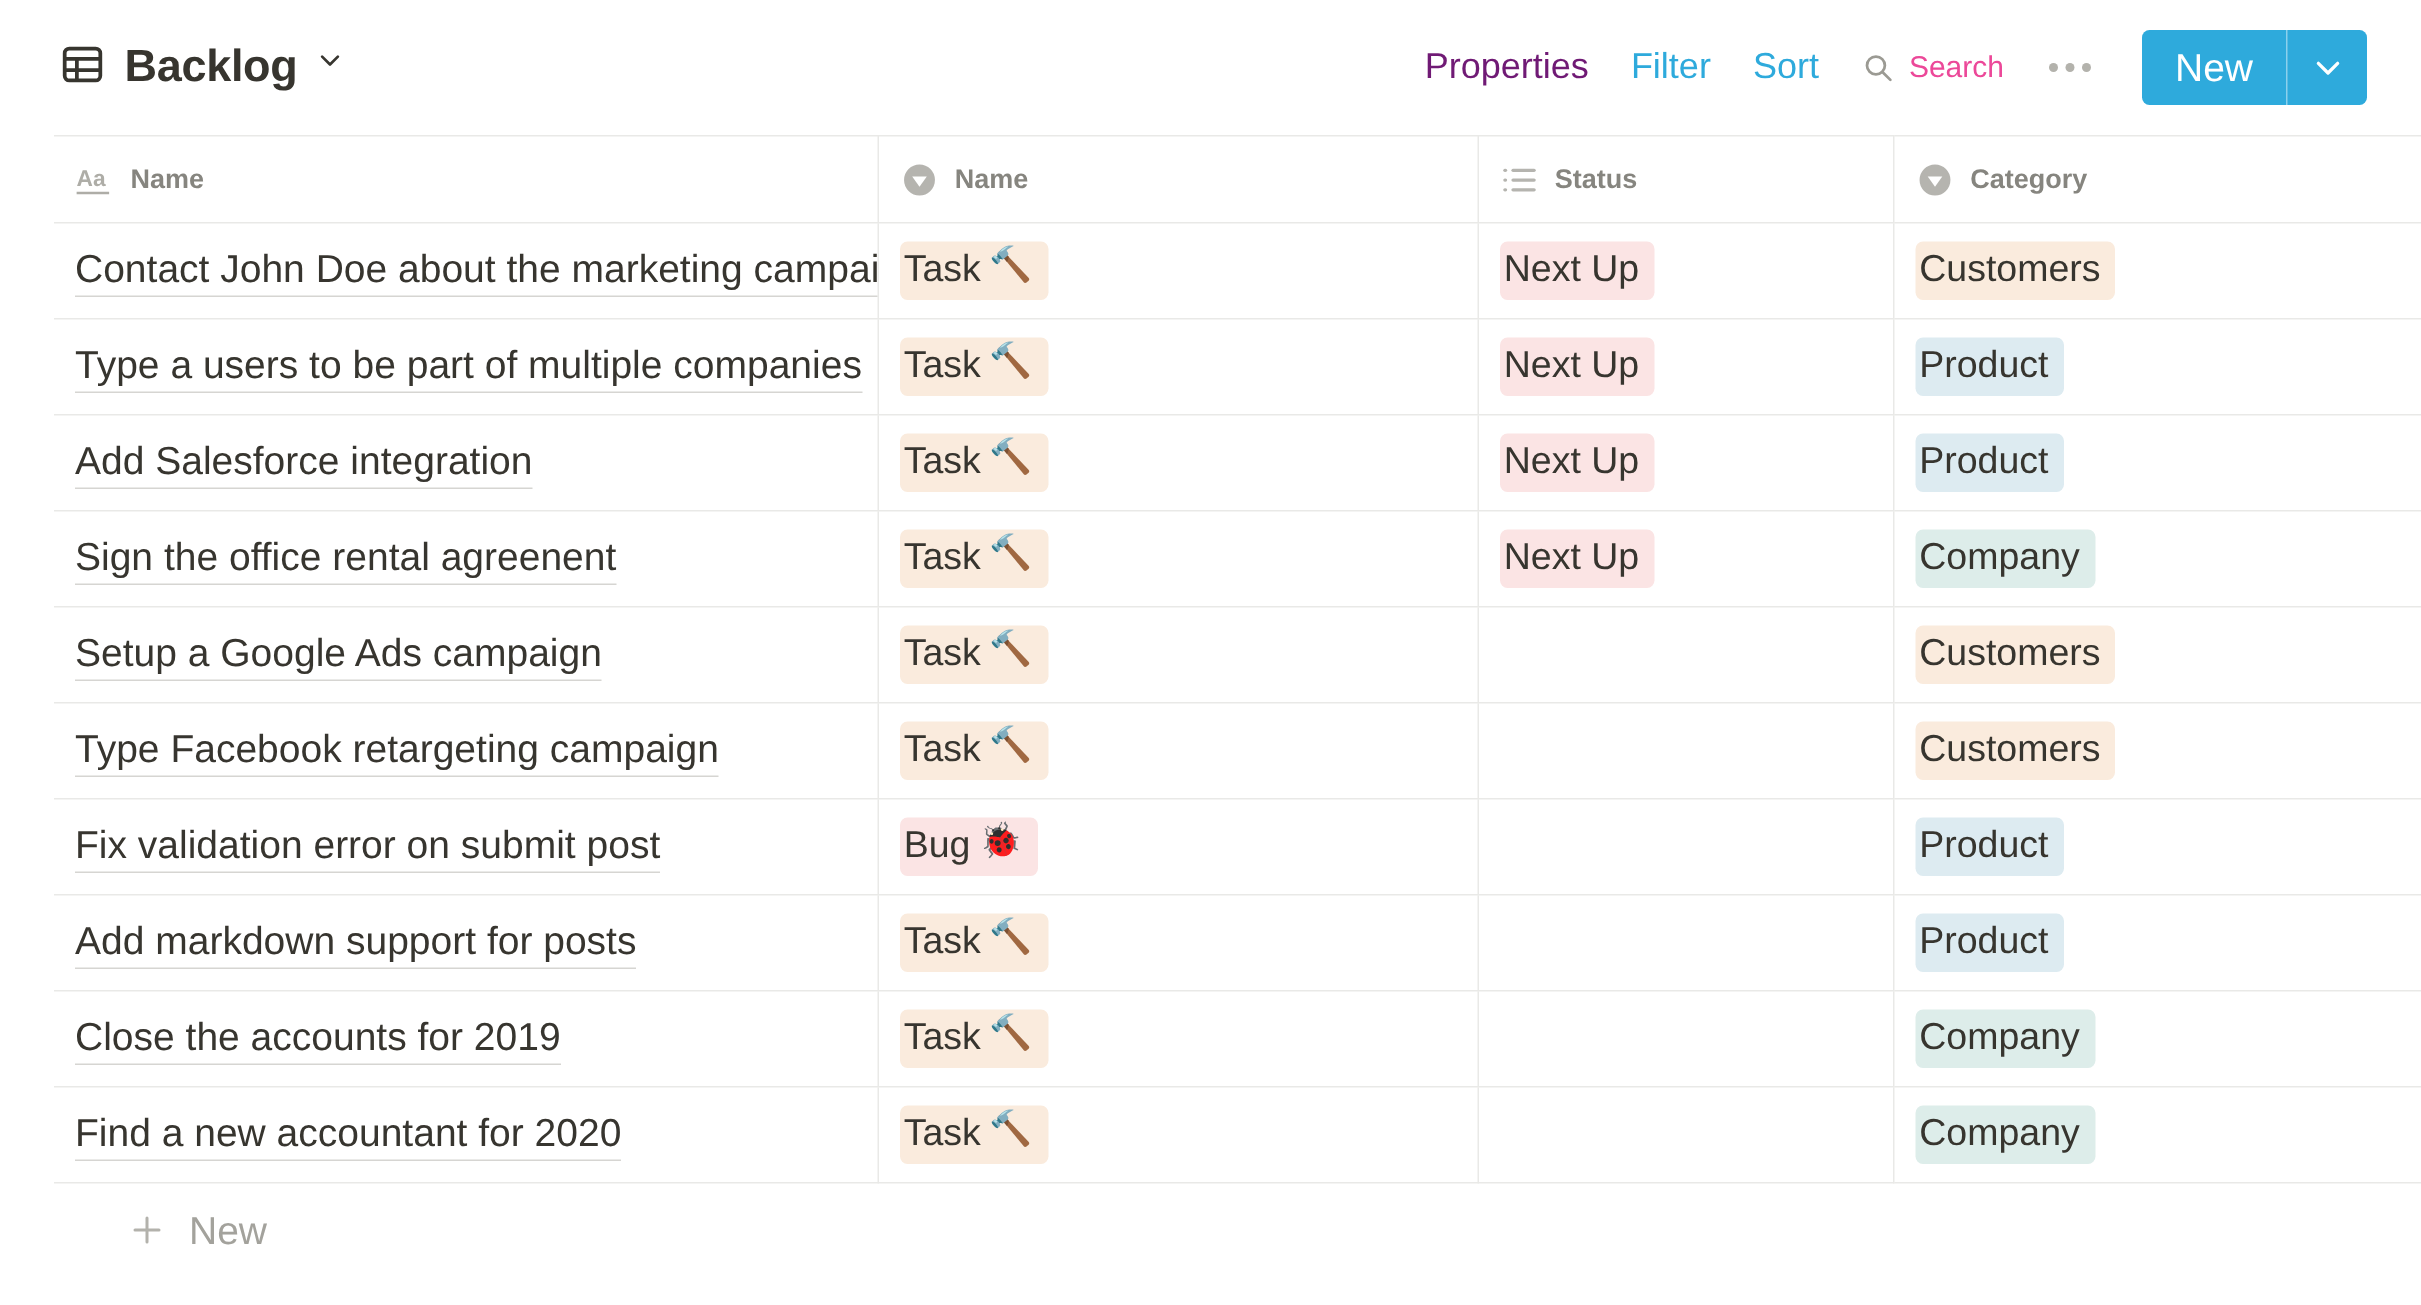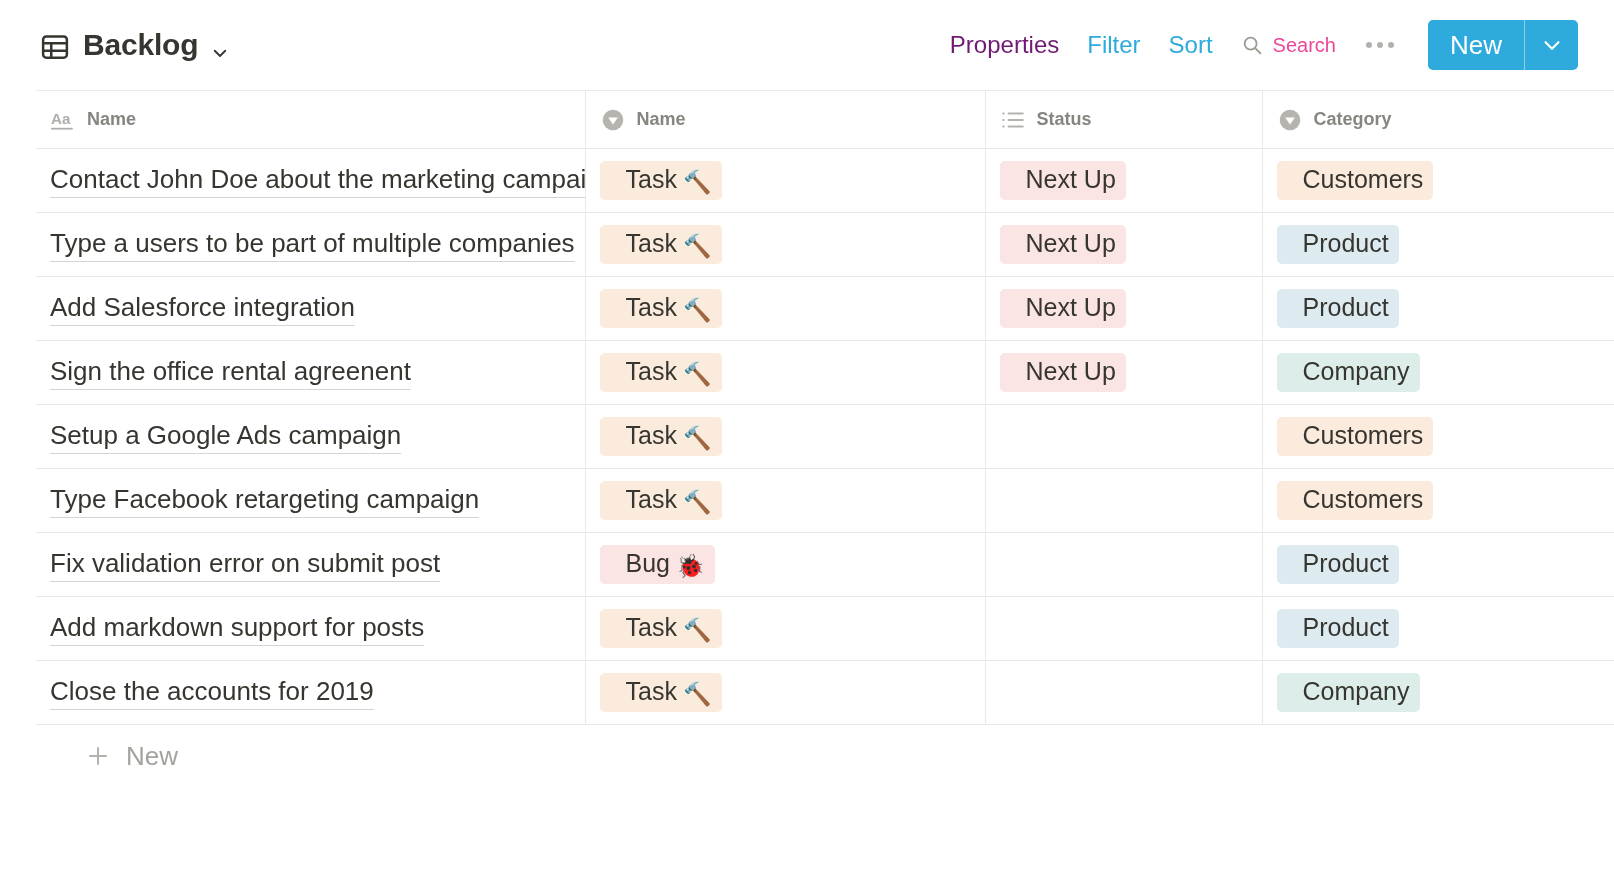--- a/index.html
+++ b/index.html
@@ -16,21 +16,21 @@
   .topbar {
     position: relative;
     height: 90px;
     display: flex;
     align-items: center;
     padding: 0 36px 0 40px;
   }
 
   .view-title-group {
     display: flex;
-    align-items: flex-end;
+    align-items: flex-start;
     gap: 13px;
     cursor: pointer;
   }
 
   .table-icon { width: 30px; height: 30px; display: block; }
 
   .view-title {
     font-size: 30px;
     font-weight: 700;
     color: #37352f;
@@ -153,24 +153,24 @@
     color: #37352f;
     border-bottom: 1px solid #d6d5d2;
     display: inline-block;
     line-height: 1.25;
     padding-bottom: 2px;
     cursor: pointer;
   }
 
   .tag {
     display: inline-flex;
-    align-items: flex-end;
+    align-items: flex-start;
     gap: 6px;
     border-radius: 5px;
-    padding: 4px 10px 6px 26px;
+    padding: 4px 10px 6px 3px;
     font-size: 25px;
     color: #37352f;
     line-height: 1.15;
     white-space: nowrap;
   }
   .tag .emoji { font-size: 23px; line-height: 1; }
 
   
   .footer-new {
     display: flex;
@@ -402,20 +402,31 @@
           <td><span class="cell-name">Close the accounts for 2019</span></td>
           <td><span class="tag" style="background: rgb(250, 235, 221);">
               <span>Task</span>
               <span class="emoji">🔨</span>
             </span></td>
           <td></td>
           <td><span class="tag" style="background: rgb(221, 237, 234);">
               <span>Company</span>
             </span></td>
         </tr>
+        <tr>
+          <td><span class="cell-name">Find a new accountant for 2020</span></td>
+          <td><span class="tag" style="background: rgb(250, 235, 221);">
+              <span>Task</span>
+              <span class="emoji">🔨</span>
+            </span></td>
+          <td></td>
+          <td><span class="tag" style="background: rgb(221, 237, 234);">
+              <span>Company</span>
+            </span></td>
+        </tr>
       </tbody>
   </table>
 
   <div class="footer-new">
     <span>
       <svg class="plus-icon" viewBox="0 0 24 24" stroke="#b3b2ac" stroke-width="2" stroke-linecap="round">
         <line x1="12" y1="4" x2="12" y2="20"></line>
         <line x1="4" y1="12" x2="20" y2="12"></line>
       </svg>
     </span>

